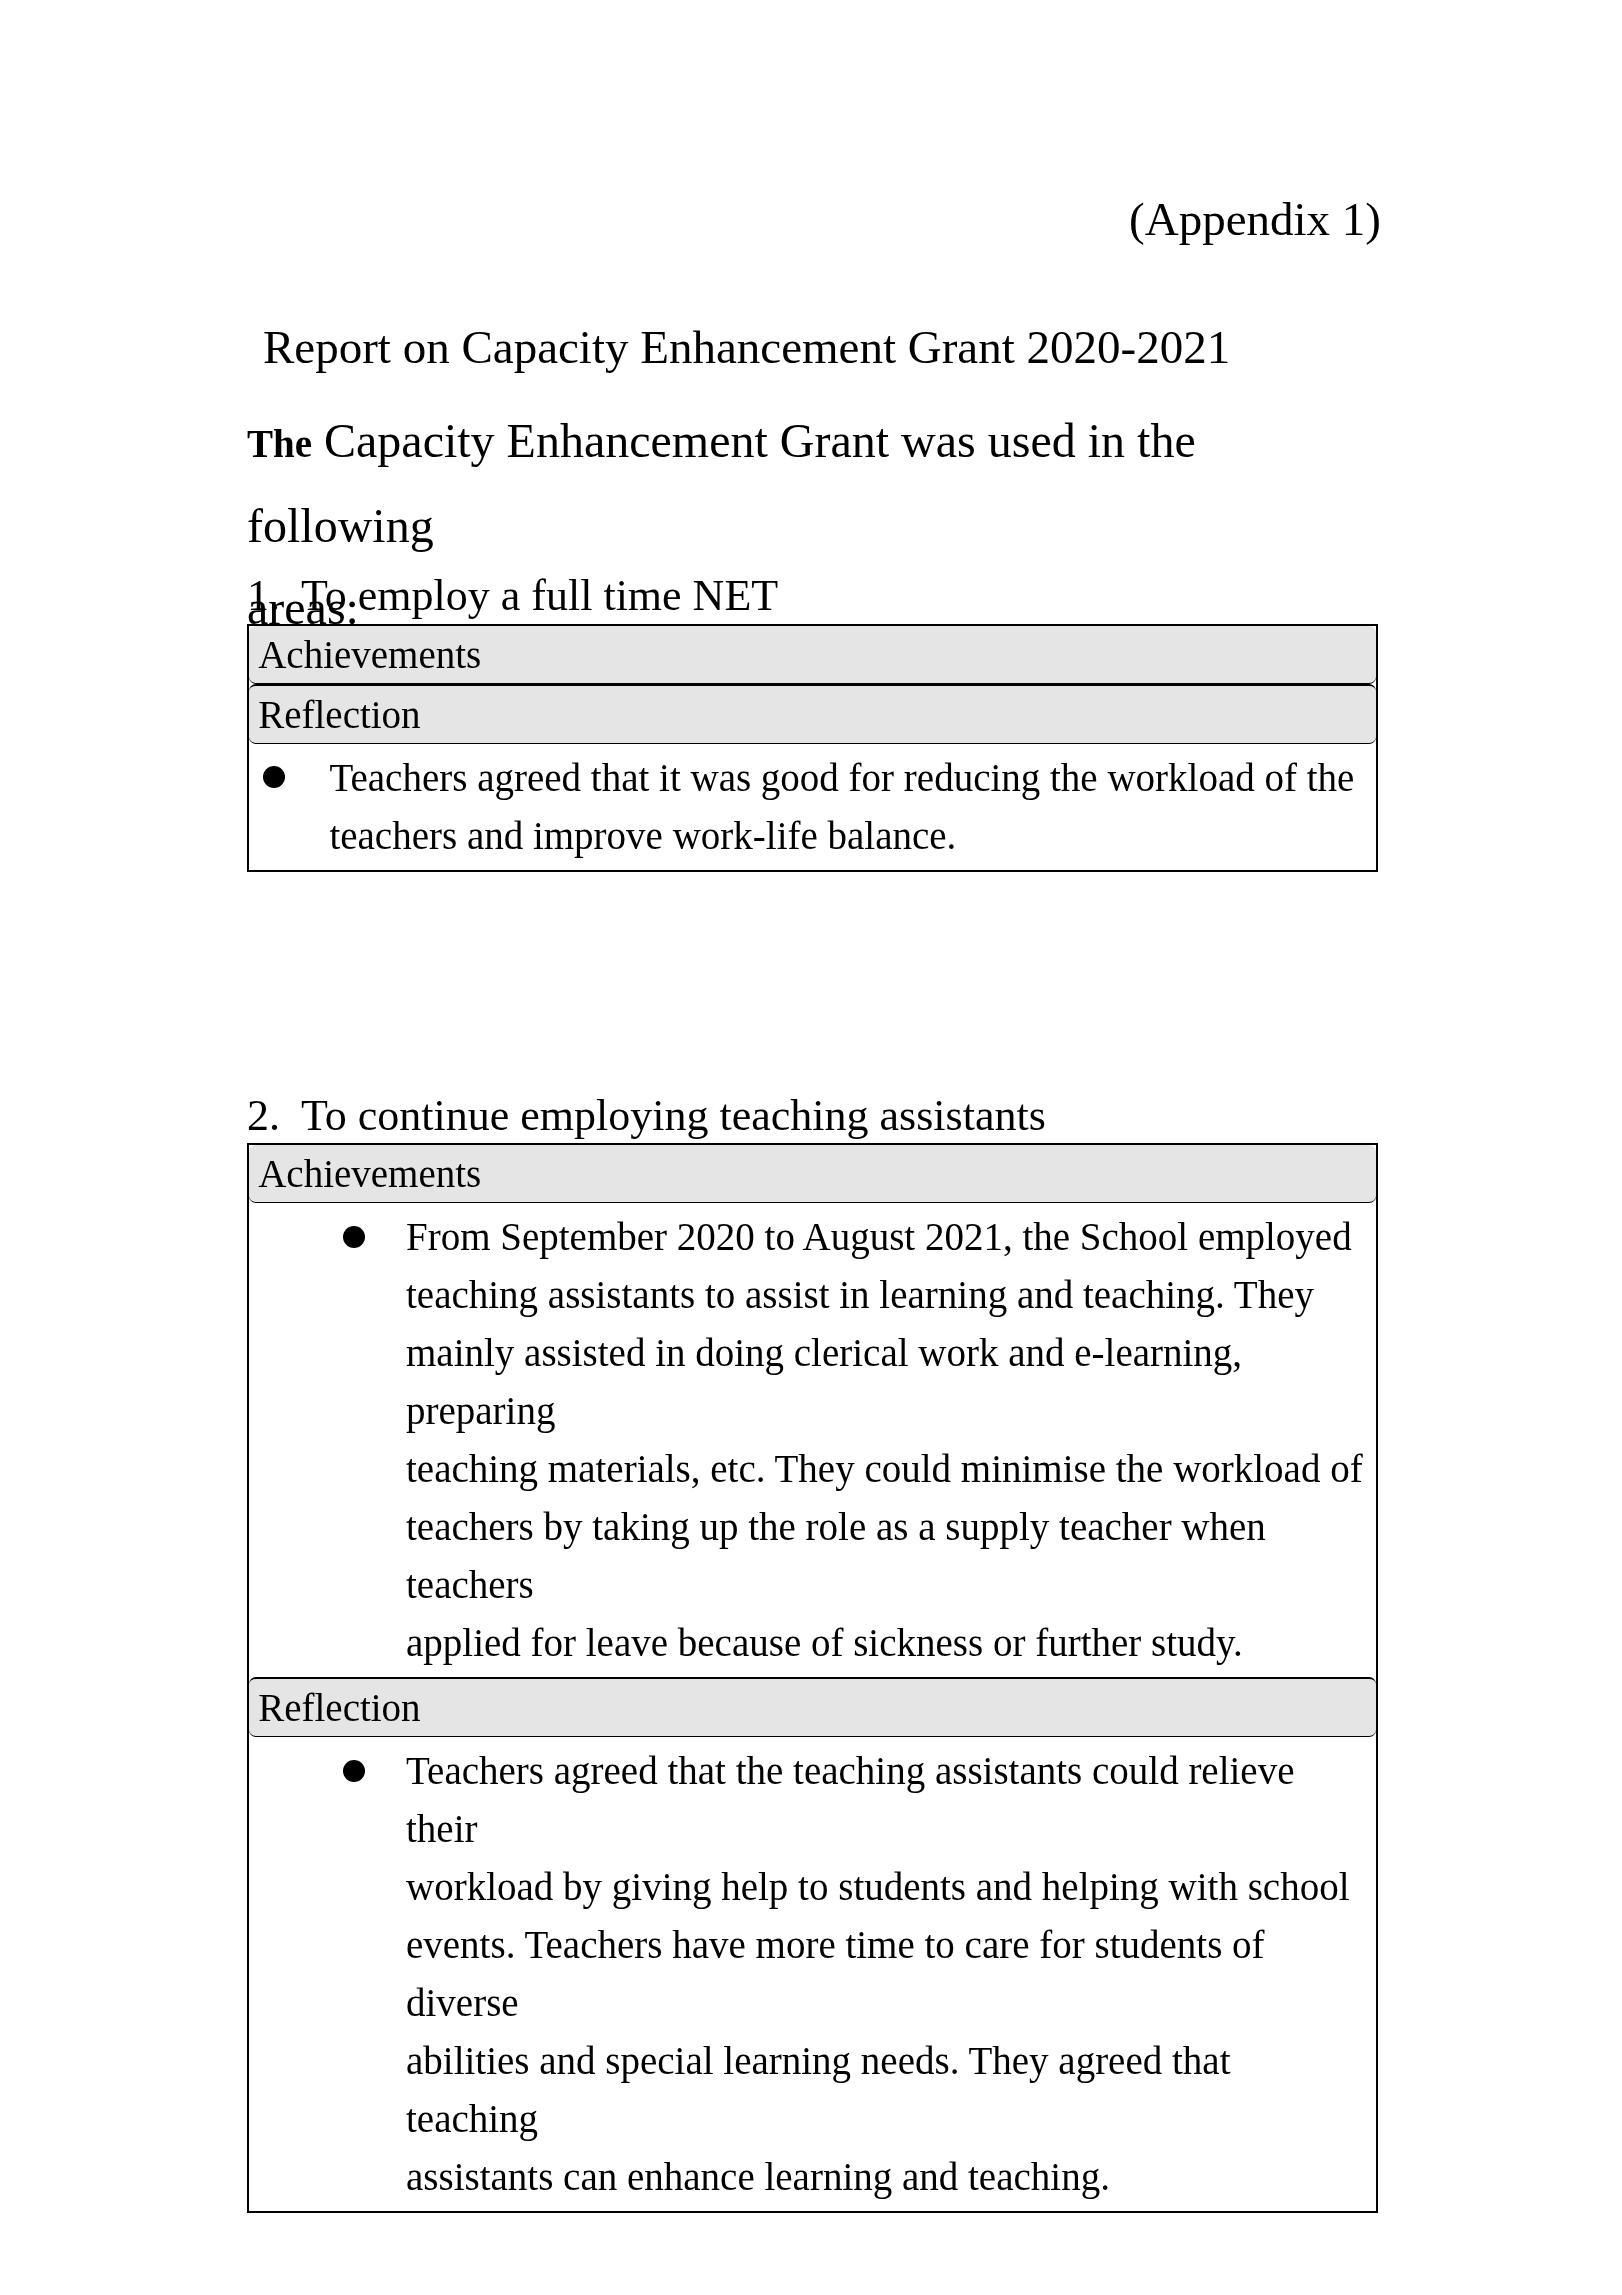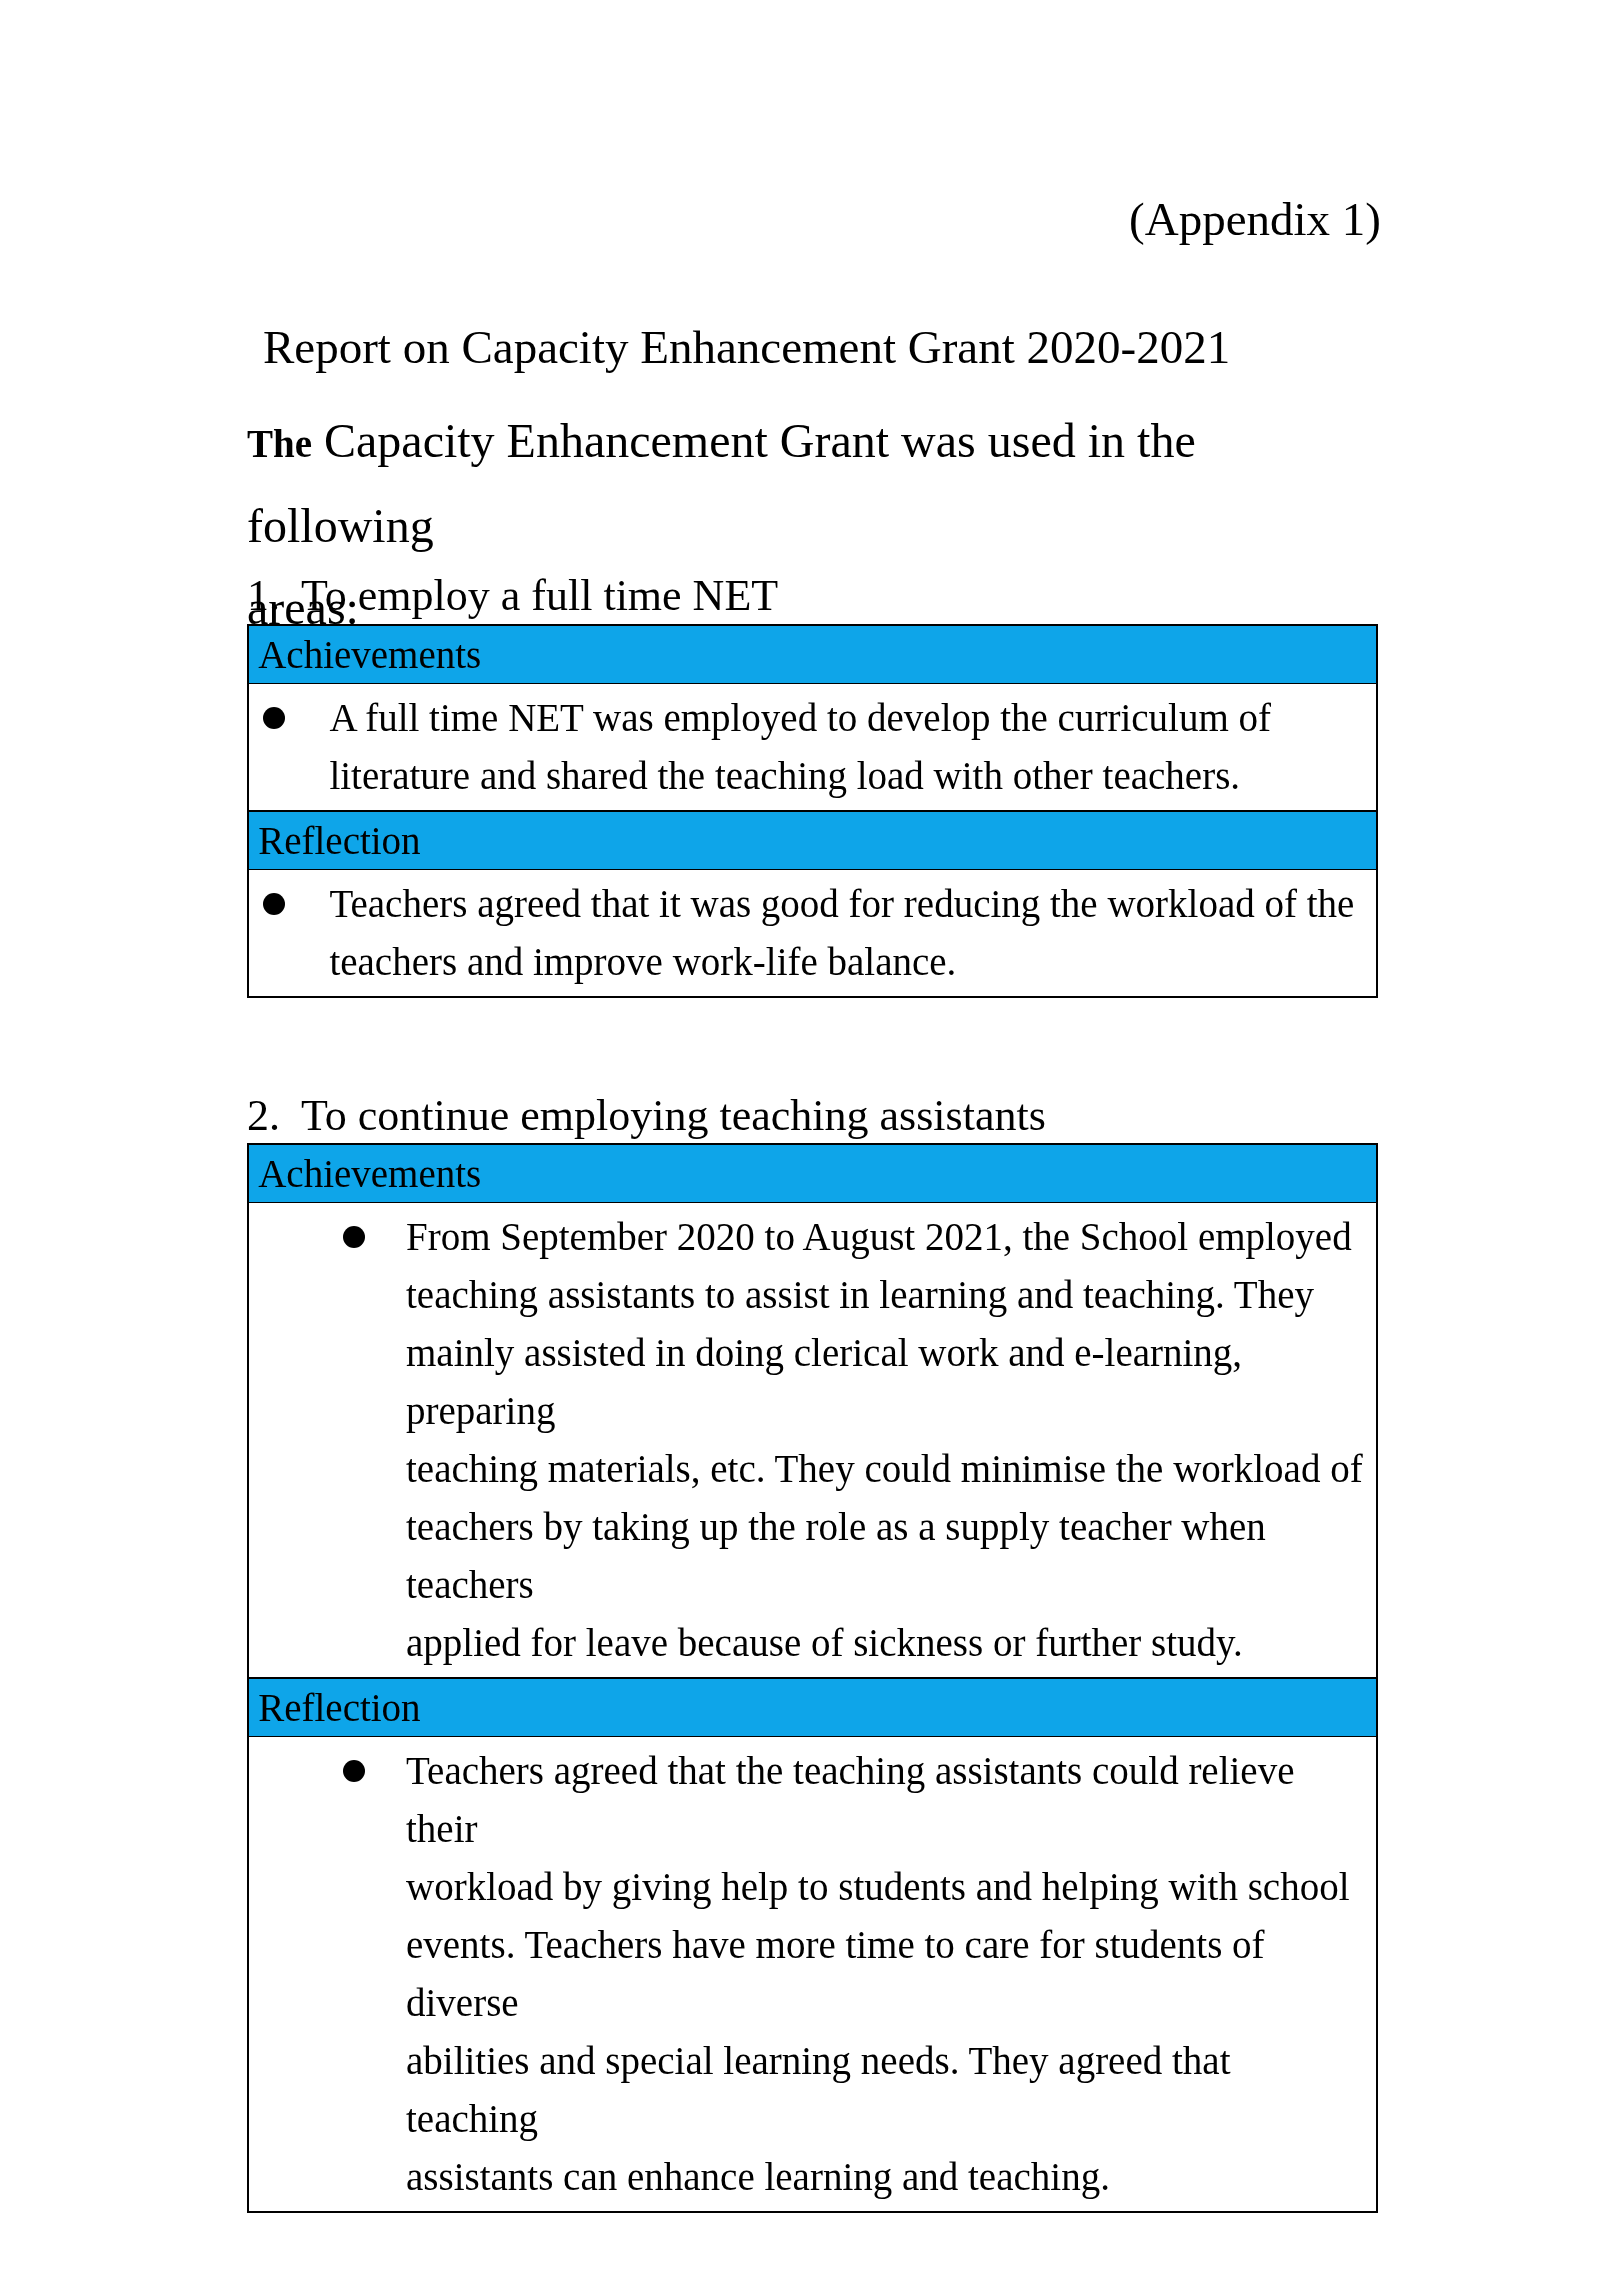--- a/index.html
+++ b/index.html
@@ -64,25 +64,26 @@
     left: 247px;
     width: 1131px;
     box-sizing: border-box;
     border: 2.6px solid #000000;
     background: #ffffff;
   }
   .table-1 { top: 624px; }
   .table-2 { top: 1143px; }
 
   .row-header {
-    background: #0ea5e9;
+    background: #e5e5e5;
     font-size: 39px;
     line-height: 41px;
     padding: 7.9px 9.2px 7.9px 9.2px;
     border-bottom: 1.3px solid #000000;
+    border-radius: 7px;
   }
   .row-header.reflection {
     border-top: 2.6px solid #000000;
   }
 
   .row-body {
     display: flex;
     align-items: flex-start;
     font-size: 39px;
     line-height: 58px;
@@ -117,25 +118,20 @@
 
 <p class="intro"><span class="intro-prefix">The</span><span> Capacity Enhancement Grant was used in the following</span><span class="intro-line2">areas:</span></p>
 
 <h2 class="section-heading section-1">
   <span class="section-number">1.</span>
   <span class="section-title">To employ a full time NET</span>
 </h2>
 
 <div class="grant-table table-1">
   <div class="row-header achievements">Achievements</div>
-  <div class="row-body">
-    <span class="bullet"></span>
-    <div class="bullet-text">A full time NET was employed to develop the curriculum of
-literature and shared the teaching load with other teachers.</div>
-  </div>
   <div class="row-header reflection">Reflection</div>
   <div class="row-body">
     <span class="bullet"></span>
     <div class="bullet-text">Teachers agreed that it was good for reducing the workload of the
 teachers and improve work-life balance.</div>
   </div>
 </div>
 
 <h2 class="section-heading section-2">
   <span class="section-number">2.</span>

